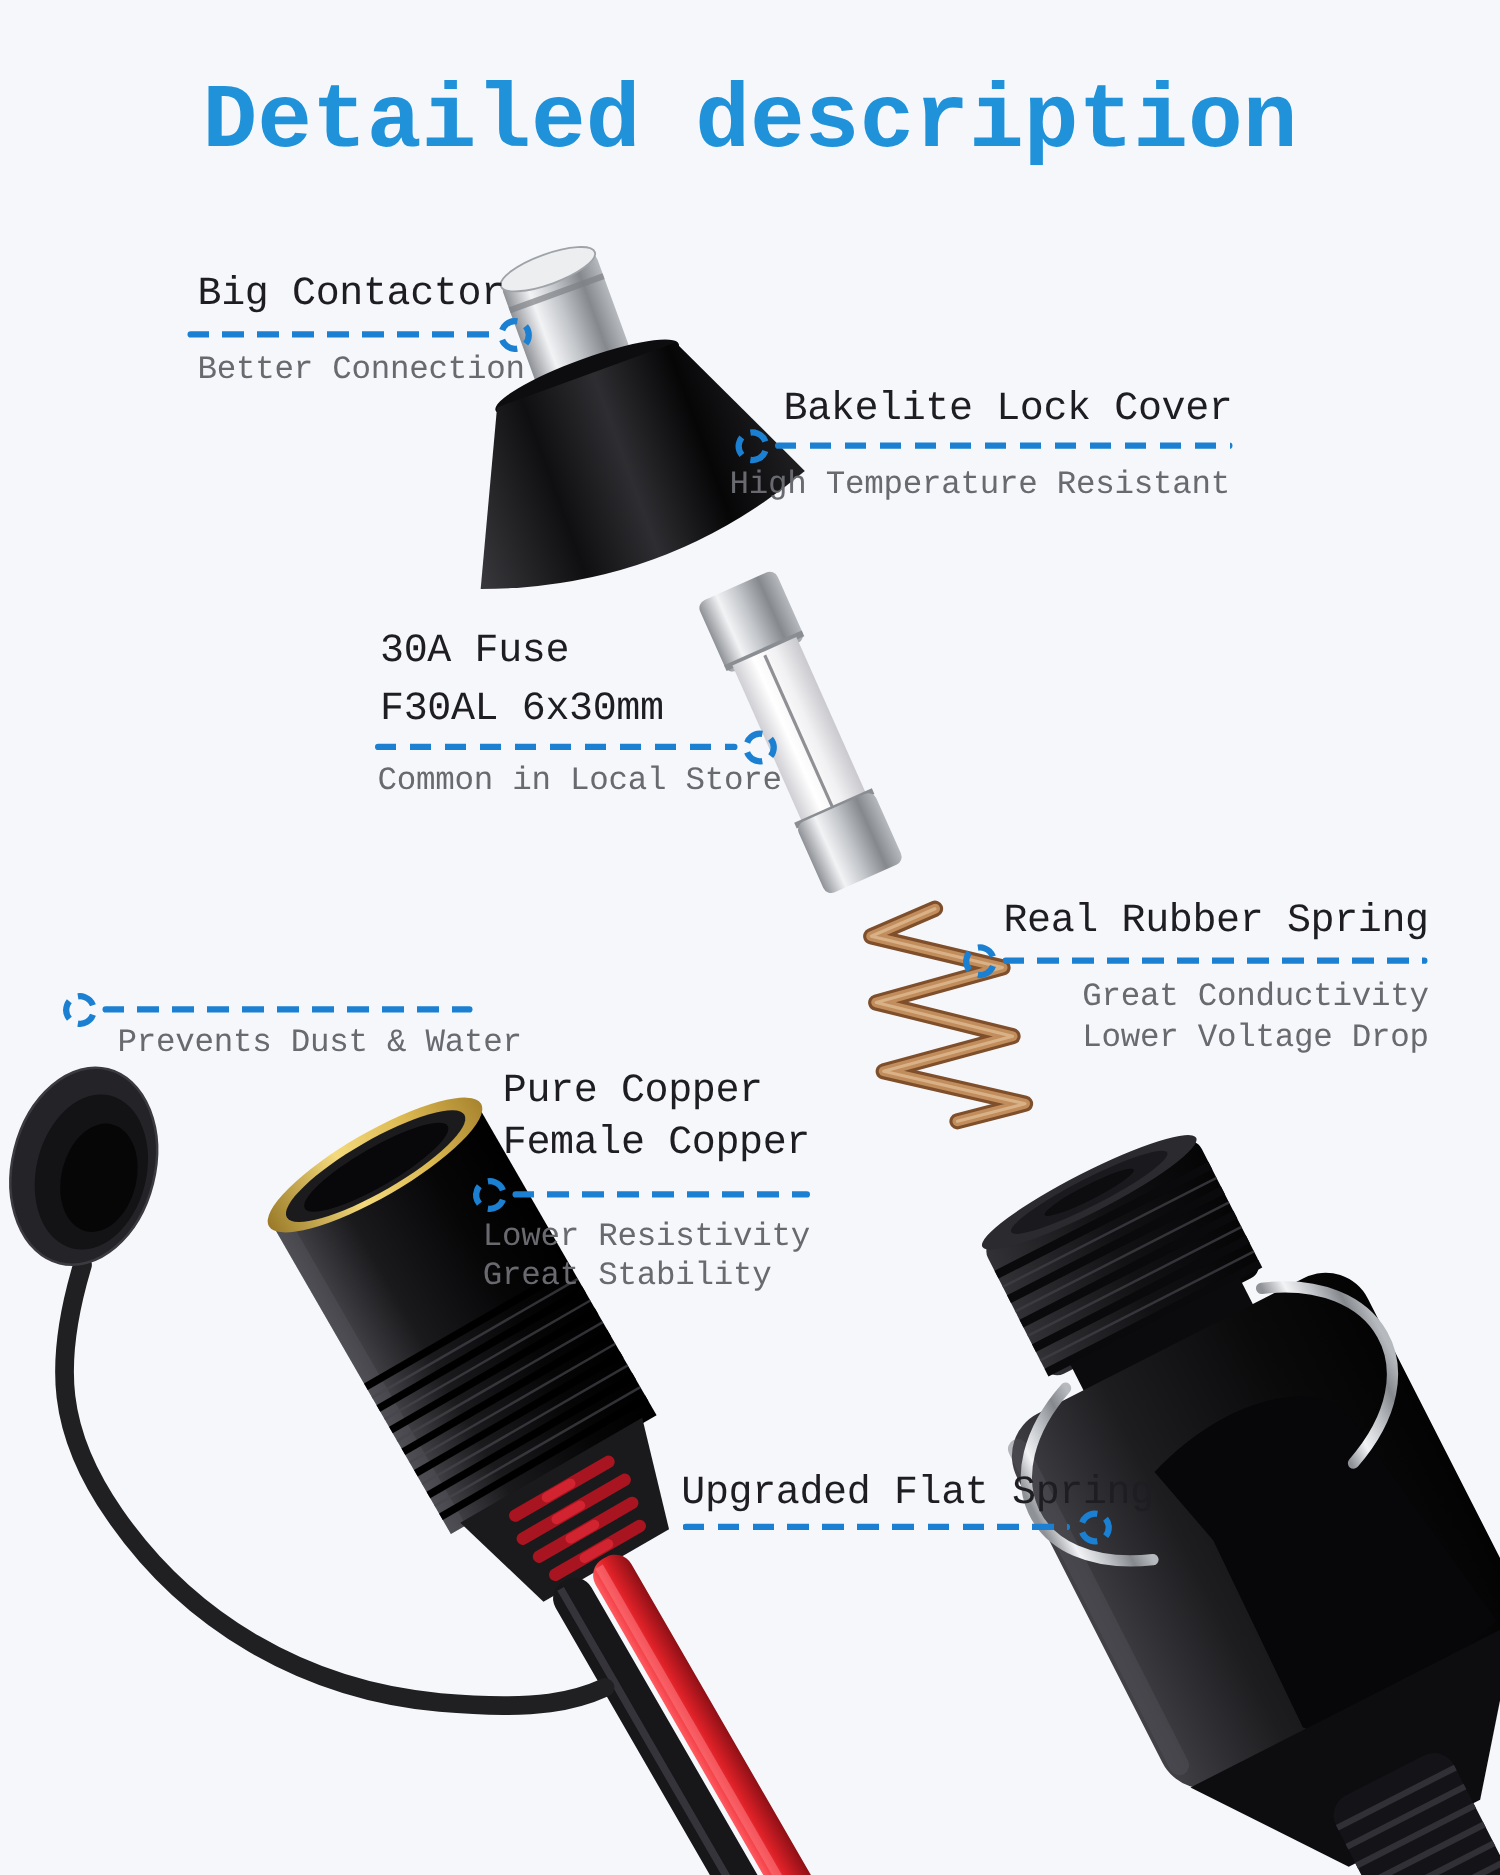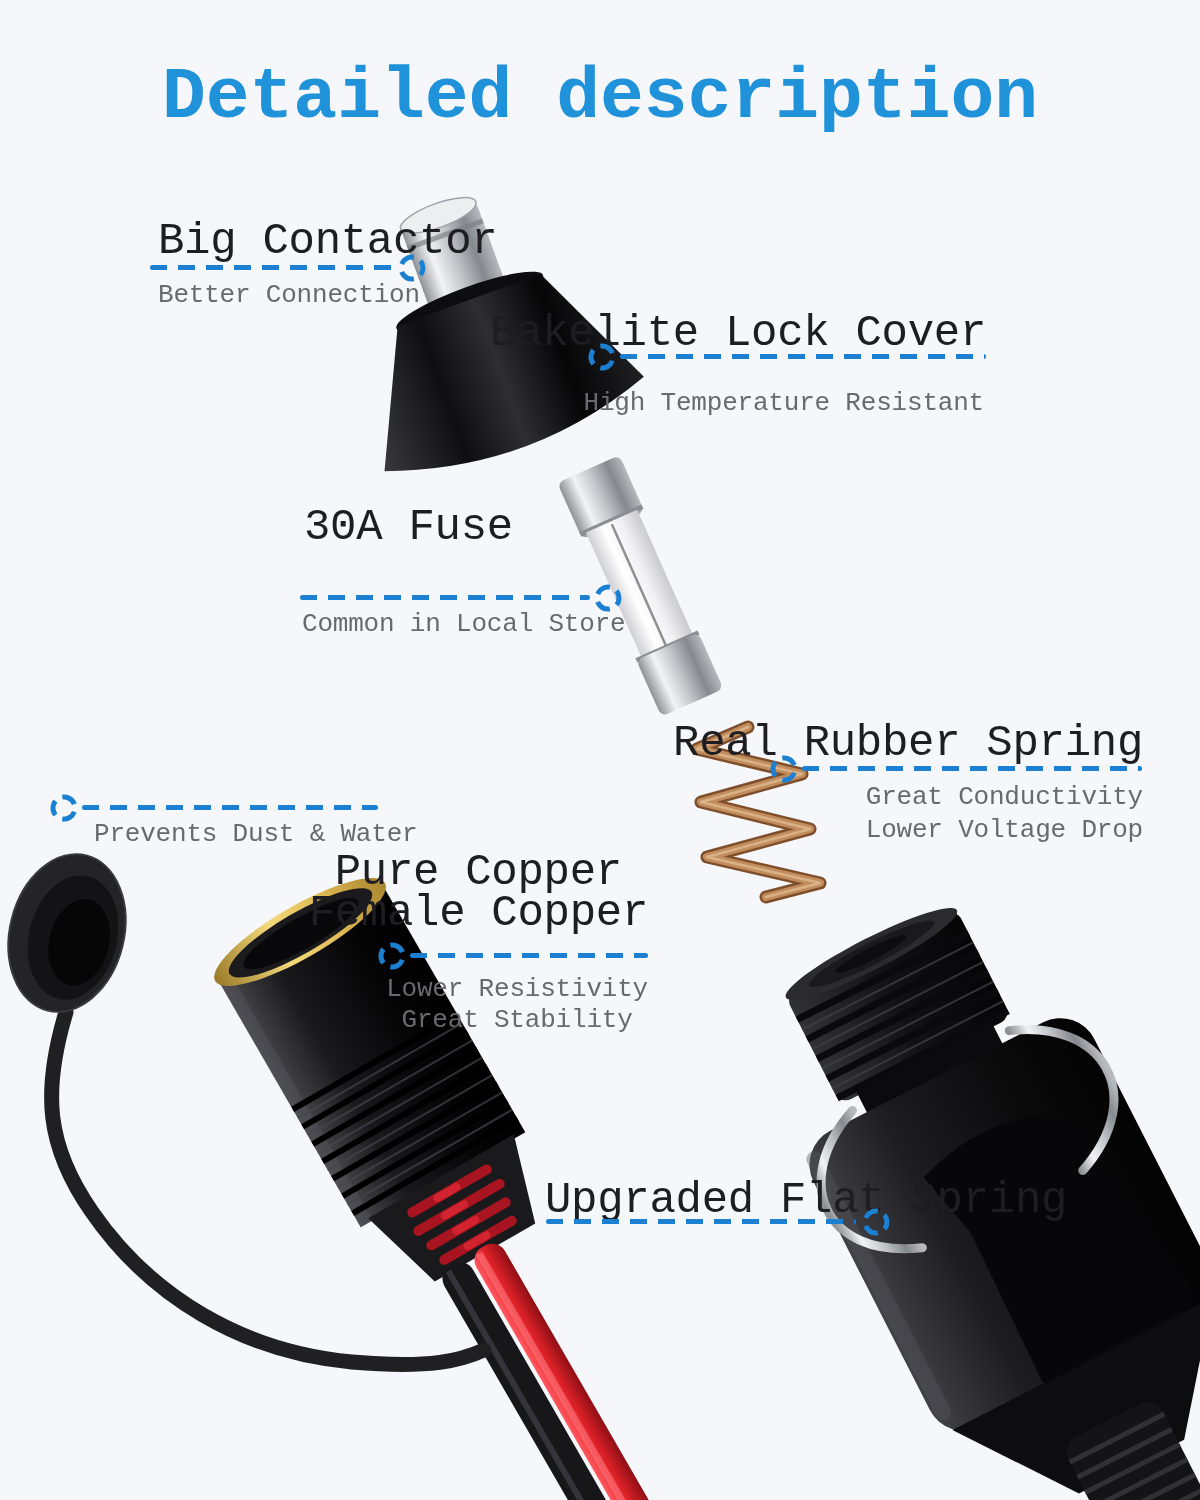--- a/index.html
+++ b/index.html
@@ -7,23 +7,23 @@
     position:relative;width:1200px;height:1500px;overflow:hidden;
     background:var(--bg,#f6f7fa);
     font-family:Liberation Mono, monospace;
   }
   .art{position:absolute;left:0;top:0;}
   .title{
     position:absolute;left:0;top:56px;width:1200px;margin:0;
     text-align:center;font-size:73px;font-weight:700;letter-spacing:0;
     color:var(--heading,#1f92da);
   }
-  .co-t{position:absolute;font-size:44px;font-weight:400;color:var(--label,#1e1e22);letter-spacing:-.3px;white-space:nowrap;}
+  .co-t{position:absolute;font-size:32px;font-weight:400;color:var(--label,#1e1e22);letter-spacing:-.3px;white-space:nowrap;}
   .co-s{position:absolute;font-size:26px;font-weight:400;color:var(--sub,#696970);letter-spacing:-.2px;white-space:nowrap;}
-  .ralign{text-align:center;}
+  .ralign{text-align:left;}
   .ln{position:absolute;height:5px;border-radius:3px;
       background:repeating-linear-gradient(90deg,var(--accent,#1b80d1) 0 17px,transparent 17px 28px);}
   .mk{position:absolute;width:32px;height:32px;}
   .lh41{line-height:41px;} .lh33{line-height:33px;} .lh31{line-height:31px;}
 </style>
 </head>
 <body>
 
 <div class="canvas">
 
@@ -193,23 +193,24 @@
   <svg class="mk" style="left:396px;top:252px" viewBox="0 0 32 32">
       <circle cx="16" cy="16" r="11" fill="none" stroke="var(--accent,#1b80d1)" stroke-width="5" stroke-dasharray="15 8" transform="rotate(-40 16 16)"></circle>
     </svg>
   <div class="co-s" style="left:158px;top:280px">Better Connection</div>
 
   <div class="co-t ralign" style="right:214px;top:308px">Bakelite Lock Cover</div>
   <svg class="mk" style="left:586px;top:341px" viewBox="0 0 32 32">
       <circle cx="16" cy="16" r="11" fill="none" stroke="var(--accent,#1b80d1)" stroke-width="5" stroke-dasharray="15 8" transform="rotate(20 16 16)"></circle>
     </svg>
   <div class="ln" style="left:620px;top:354px;width:366px"></div>
-  <div class="co-s ralign" style="right:216px;top:388px">High Temperature Resistant</div>
+  <div class="co-s ralign" style="right:216px;top:372px">High Temperature Resistant</div>
 
   <div class="co-t" style="left:304px;top:502px">30A Fuse</div>
+  <div class="co-t" style="left:304px;top:548px">F30AL 6x30mm</div>
   <div class="ln" style="left:300px;top:595px;width:290px"></div>
   <svg class="mk" style="left:592px;top:582px" viewBox="0 0 32 32">
       <circle cx="16" cy="16" r="11" fill="none" stroke="var(--accent,#1b80d1)" stroke-width="5" stroke-dasharray="15 8" transform="rotate(-40 16 16)"></circle>
     </svg>
   <div class="co-s" style="left:302px;top:609px">Common in Local Store</div>
 
   <div class="co-t ralign" style="right:57px;top:718px">Real Rubber Spring</div>
   <svg class="mk" style="left:768px;top:753px" viewBox="0 0 32 32">
       <circle cx="16" cy="16" r="11" fill="none" stroke="var(--accent,#1b80d1)" stroke-width="5" stroke-dasharray="15 8" transform="rotate(20 16 16)"></circle>
     </svg>

